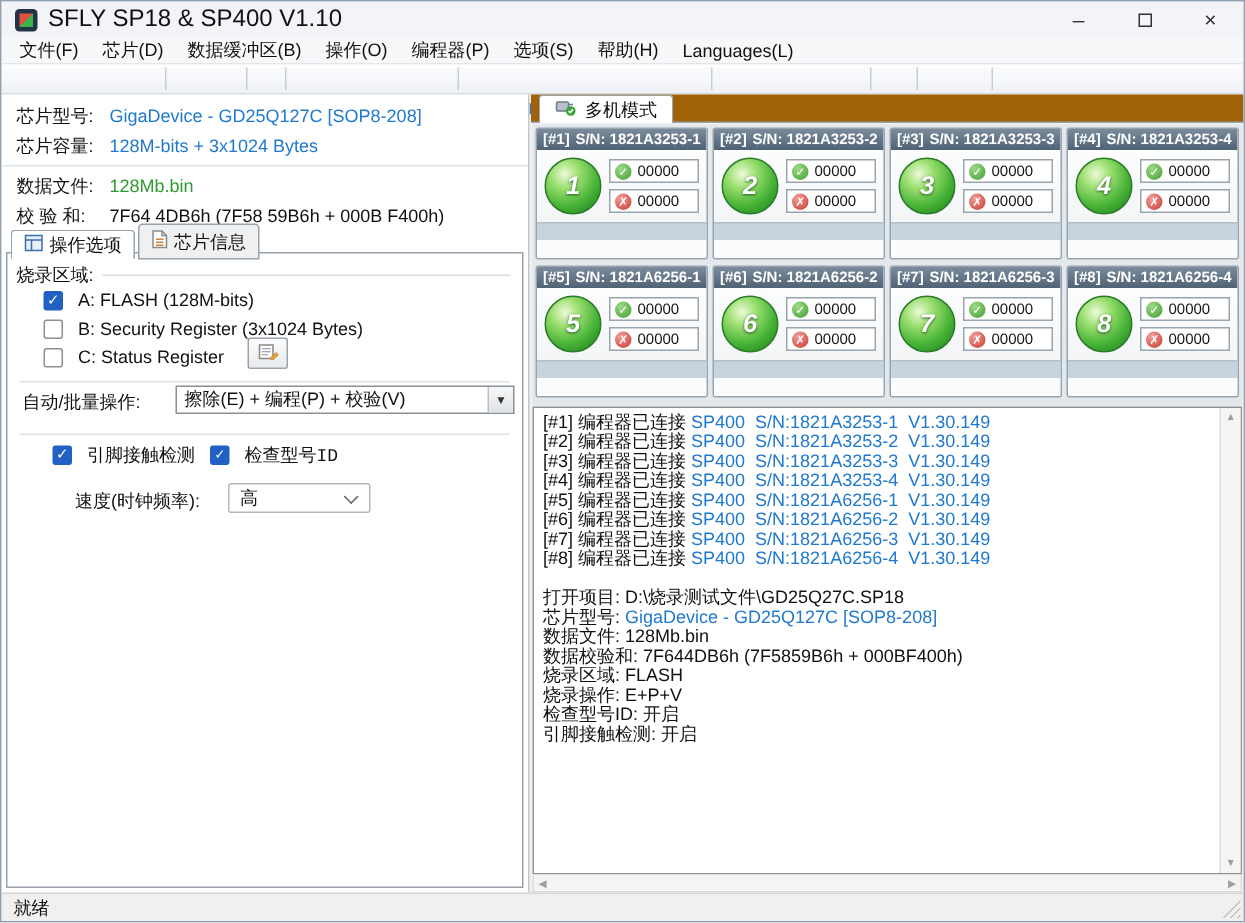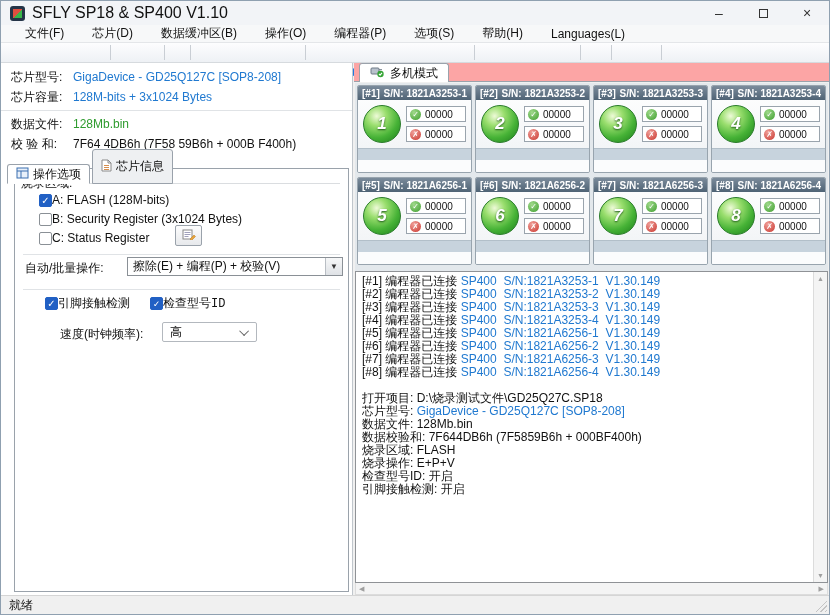--- a/index.html
+++ b/index.html
@@ -11,61 +11,61 @@
   .titlebar{position:absolute;top:0;left:0;right:0;height:24px;display:flex;align-items:center;background:#f2f4f7;}
   .app-icon{width:15px;height:15px;margin:0 7px 0 9px;background:#243447;border-radius:3px;position:relative;flex:0 0 15px;}
   .app-icon::after{content:"";position:absolute;inset:3px;background:linear-gradient(135deg,#e04f3f 0 50%,#39b54a 50% 100%);}
   .title-text{font-size:16px;}
   .win-btns{margin-left:auto;display:flex;height:100%;}
   .win-btn{width:44px;display:flex;align-items:center;justify-content:center;font-size:14px;color:#333;}
   .maxglyph{width:9px;height:9px;border:1px solid #333;display:inline-block;}
 
   
   .menubar{position:absolute;top:24px;left:0;right:0;height:18px;background:#f7f8f9;display:flex;align-items:center;padding-left:4px;border-bottom:1px solid #e4e6e9;}
-  .menu-item{padding:0 8px;margin-left:12px;}
+  .menu-item{padding:0 8px;}
 
   
   .toolbar{position:absolute;top:42px;left:0;right:0;height:20px;display:flex;align-items:center;background:linear-gradient(#fdfdfe,#eef1f5);border-bottom:1px solid #d6dade;padding-left:3px;gap:1px;}
   .tbtn{height:19px;display:flex;align-items:center;gap:3px;padding:0 3px;white-space:nowrap;margin-top:38px;}
   .tsep{width:1px;height:15px;background:#c9ced4;margin:0 2px;flex:0 0 1px;}
   .tico{display:block;}
   .drop{font-size:8px;color:#444;}
   .play{color:#1e7ae0;font-size:11px;letter-spacing:-2px;}
   .stop{color:#b9bec3;font-size:11px;}
   .helpic{width:15px;height:15px;border-radius:50%;background:#1565c0;color:#fff;font-weight:bold;font-size:11px;display:flex;align-items:center;justify-content:center;}
 
   
   .left{position:absolute;top:62px;left:0;width:352px;bottom:19px;background:#fff;border-right:1px solid #c0c6cc;}
   .irow{display:flex;height:20px;align-items:center;padding-left:10px;}
   .irow:first-child{margin-top:4px;}
   .ilabel{width:62px;}
   .v-blue{color:#2079d0;}
   .v-green{color:#2e9b2e;}
   .isep{height:1px;background:#e0e3e6;margin:3px 0;}
   .ltabs{position:absolute;top:86px;left:6px;display:flex;align-items:flex-end;gap:2px;z-index:2;}
-  .ltab{height:35px;display:flex;align-items:center;gap:4px;padding:0 8px;border:1px solid #9aa2ab;border-radius:3px 3px 0 0;background:#eef0f2;}
+  .ltab{height:24px;display:flex;align-items:center;gap:4px;padding:0 8px;border:1px solid #9aa2ab;border-radius:3px 3px 0 0;background:#eef0f2;}
   .ltab.active{background:#fff;height:20px;border-bottom:1px solid #fff;}
-  .lbox{position:absolute;top:105px;left:3px;right:3px;bottom:3px;border:1px solid #9aa2ab;background:#fff;margin-left:10px;}
+  .lbox{position:absolute;top:105px;left:3px;right:3px;bottom:3px;border:1px solid #9aa2ab;background:#fff;}
   .grouplabel{position:absolute;top:6px;left:6px;right:8px;display:flex;align-items:center;gap:6px;}
   .grouplabel::after{content:"";flex:1;height:1px;background:#dadde0;}
-  .chk{position:absolute;display:flex;align-items:center;gap:0;}
+  .chk{position:absolute;display:flex;align-items:center;gap:10px;}
   .cbox{width:13px;height:13px;border:1px solid #8a9096;border-radius:2px;background:#fff;flex:0 0 13px;display:flex;align-items:center;justify-content:center;color:#fff;font-size:10px;}
   .cbox.on{background:#2160c4;border-color:#2160c4;}
   .cbox.on::after{content:"✓";}
   .setbtn{position:absolute;left:160px;top:56px;width:27px;height:21px;border:1px solid #9aa2ab;border-radius:2px;background:linear-gradient(#fdfdfd,#e7e9ec);display:flex;align-items:center;justify-content:center;}
   .lboxsep{position:absolute;left:8px;right:8px;height:1px;background:#e0e3e6;}
   .flabel{position:absolute;}
   .combo{position:absolute;left:112px;right:5px;top:88px;height:19px;border:1px solid #8a9096;background:#fff;display:flex;align-items:center;padding-left:5px;}
   .combo-arrow{margin-left:auto;width:17px;align-self:stretch;background:linear-gradient(#f6f7f8,#dfe2e6);border-left:1px solid #b9bec4;display:flex;align-items:center;justify-content:center;font-size:8px;color:#333;}
   .mcombo{position:absolute;left:147px;top:153px;width:95px;height:20px;border:1px solid #b3b8be;border-radius:2px;background:#fff;display:flex;align-items:center;padding:0 7px;}
   .chev{width:7px;height:7px;border-left:1px solid #666;border-bottom:1px solid #666;transform:rotate(-45deg) translateY(-2px);margin-left:auto;}
 
   
   .right{position:absolute;top:62px;left:353px;right:0;bottom:19px;background:#f0f0f0;}
-  .rtabbar{position:absolute;top:0;left:0;right:0;height:19px;background:#fca5a5;border-bottom:1px solid #9aa2ab;text-align:center;}
+  .rtabbar{position:absolute;top:0;left:0;right:0;height:19px;background:#a16207;border-bottom:1px solid #9aa2ab;text-align:center;}
   .rtab{position:absolute;left:5px;top:0;height:19px;background:#fff;border:1px solid #9aa2ab;border-bottom:none;border-radius:3px 3px 0 0;display:flex;align-items:center;gap:5px;padding:0 10px;}
   .cards{position:absolute;top:20px;left:1px;right:1px;height:188px;background:#e3e8ec;display:grid;grid-template-columns:repeat(4,1fr);grid-auto-rows:88px;gap:4px 3px;padding:2px;}
   .card{border:1px solid #98a4ae;border-radius:2px;background:linear-gradient(#ffffff,#eef1f4);display:flex;flex-direction:column;overflow:hidden;}
   .chead{flex:0 0 14px;background:linear-gradient(#7b8b9b,#4f6375);color:#fff;font-size:10px;font-weight:bold;display:flex;align-items:center;justify-content:space-between;padding:0 4px;}
   .cbody{flex:0 0 48px;display:flex;align-items:center;padding:0 5px;}
   .orb{width:38px;height:38px;border-radius:50%;border:1px solid #2a7c2a;color:#fff;font-weight:bold;font-style:italic;font-size:17px;display:flex;align-items:center;justify-content:center;text-shadow:0 1px 2px rgba(15,75,15,.9);
        background:radial-gradient(circle at 35% 28%,#eefad8 0%,#9ade6e 28%,#46b236 62%,#1a7c1a 100%);}
   .counts{margin-left:auto;display:flex;flex-direction:column;gap:4px;}
   .count{width:60px;height:16px;background:#fff;border:1px solid #9aa4ad;display:flex;align-items:center;gap:4px;padding:0 3px;font-size:10px;}
   .cic{width:11px;height:11px;border-radius:50%;color:#fff;font-size:8px;font-weight:bold;display:flex;align-items:center;justify-content:center;flex:0 0 11px;}

